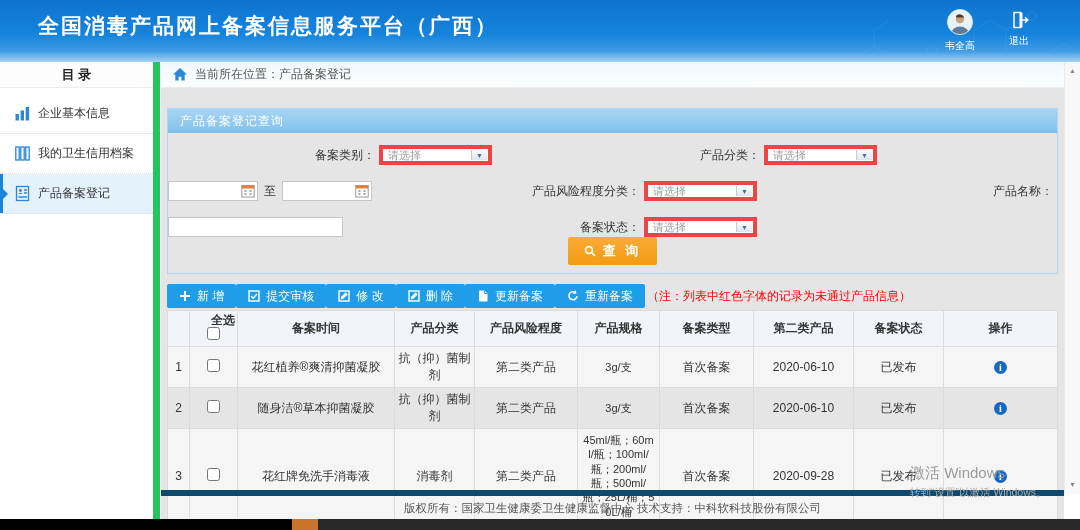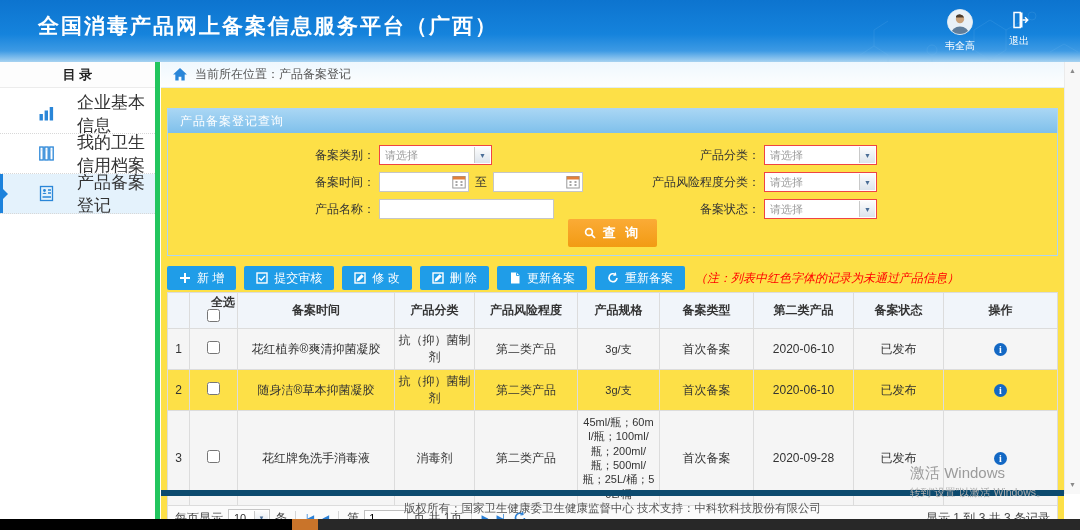--- a/index.html
+++ b/index.html
@@ -12,59 +12,59 @@
     background:linear-gradient(180deg,#0d74cf 0%,#1583dc 55%,#3d9ae4 82%,#a8d3f1 100%);overflow:hidden;}
   .deco{position:absolute;right:0;top:0;opacity:.35;}
   .app-title{position:absolute;left:38px;top:12px;font-size:21px;font-weight:bold;color:#fff;letter-spacing:2px;white-space:nowrap;}
   .user-box{position:absolute;left:938px;top:9px;width:44px;text-align:center;cursor:pointer;}
   .avatar{display:inline-block;width:26px;height:26px;border-radius:50%;background:#eef4f8;overflow:hidden;border:1px solid #d6e6f2;}
   .user-name{display:block;color:#fff;font-size:10px;margin-top:1px;white-space:nowrap;}
   .logout-box{position:absolute;left:999px;top:10px;width:40px;text-align:center;cursor:pointer;}
   .logout-label{display:block;color:#fff;font-size:10px;margin-top:1px;}
 
   
-  .sidebar{position:absolute;top:62px;left:0;width:160px;height:457px;background:#fff;border-right:5px solid #22c55e;}
+  .sidebar{position:absolute;top:62px;left:0;width:160px;height:457px;background:#fff;border-right:7px solid #22c55e;}
   .sidebar-title{height:26px;line-height:26px;text-align:center;font-weight:bold;font-size:13px;color:#222;border-bottom:1px solid #ececec;background:#fdfdfd;}
   .menu{padding-top:6px;}
-  .menu-item{position:relative;height:40px;display:flex;align-items:center;padding-left:38px;gap:22px;border-bottom:1px dotted #d8d8d8;cursor:pointer;font-size:17px;color:#333;}
+  .menu-item{position:relative;height:40px;display:flex;align-items:center;padding-left:14px;gap:7px;border-bottom:1px dotted #d8d8d8;cursor:pointer;font-size:12px;color:#333;}
   .menu-item .mi-icon{width:17px;height:17px;display:inline-flex;}
   .menu-item.active{background:#e4f2fc;}
   .menu-item.active::before{content:"";position:absolute;left:0;top:0;bottom:0;width:3px;background:#1c82dc;}
   .menu-item.active::after{content:"";position:absolute;left:3px;top:50%;margin-top:-5px;border-left:5px solid #1c82dc;border-top:5px solid transparent;border-bottom:5px solid transparent;}
 
   
-  .main{position:absolute;top:62px;left:161px;width:903px;height:457px;background:#fde047;}
+  .main{position:absolute;top:62px;left:161px;width:903px;height:457px;background:#e5e5e5;}
   .breadcrumb{height:26px;display:flex;align-items:center;gap:8px;padding-left:12px;
     background:linear-gradient(180deg,#eff8fe,#fdfefe);border-bottom:1px solid #e0edf6;font-size:12px;color:#555;}
   .content{padding:20px 6px 0 6px;}
 
   
   .panel{border:1px solid #aed5f1;}
   .panel-header{height:24px;line-height:24px;background:linear-gradient(180deg,#a9d6f4,#7fc0eb);color:#fff;font-weight:normal;font-size:12px;padding-left:12px;letter-spacing:1px;}
   .panel-body{padding:12px 0 8px 0;}
-  .form-grid{display:grid;grid-template-columns:211px 265px 120px 1fr;row-gap:7px;align-items:center;}
+  .form-grid{display:grid;grid-template-columns:211px 265px 120px 1fr;row-gap:16px;align-items:center;}
   .flabel{text-align:right;color:#333;font-size:12px;padding-right:4px;white-space:nowrap;}
-  .sel{position:relative;width:113px;height:20px;border:1px solid #ef4444;background:#fff;display:inline-flex;align-items:center;padding-left:5px;color:#9a9a9a;font-size:11px;cursor:pointer;}
+  .sel{position:relative;width:113px;height:20px;border:4px solid #ef4444;background:#fff;display:inline-flex;align-items:center;padding-left:5px;color:#9a9a9a;font-size:11px;cursor:pointer;}
   .sel .arr{position:absolute;right:1px;top:1px;bottom:1px;width:16px;background:linear-gradient(180deg,#fdfdfd,#dde4ec);border-left:1px solid #c9c9c9;display:flex;align-items:center;justify-content:center;}
   .sel .arr::before{content:"▼";font-size:7px;color:#4a6d96;}
   .txt{height:20px;border:1px solid #c6c6c6;font-size:11px;padding:0 4px;color:#333;outline:none;background:#fff;}
   .name-input{width:175px;}
   .date-range{display:inline-flex;align-items:center;gap:6px;}
   .date-wrap{position:relative;display:inline-block;}
   .date-input{width:90px;padding-right:20px;}
   .cal-btn{position:absolute;right:3px;top:3px;width:14px;height:14px;cursor:pointer;display:inline-flex;}
   .sep{font-size:12px;color:#333;}
   .query-row{text-align:center;margin-top:0;}
   .btn-query{display:inline-flex;align-items:center;gap:7px;background:linear-gradient(180deg,#fbab36,#f29b13);color:#fff;font-weight:bold;font-size:13px;border:none;padding:5px 16px;border-radius:2px;cursor:pointer;letter-spacing:3px;}
 
   
-  .toolbar{display:flex;align-items:center;gap:8px;margin-top:10px;}
+  .toolbar{display:flex;align-items:center;margin-top:10px;}
   .btn-blue{display:inline-flex;align-items:center;gap:6px;background:#1f9de8;color:#fff;font-size:12px;border:none;height:24px;padding:0 12px;border-radius:2px;cursor:pointer;white-space:nowrap;}
   .bi{display:inline-flex;width:12px;height:12px;}
-  .toolbar-note{color:#ff0000;font-size:12px;margin-left:2px;white-space:nowrap;font-style:italic;}
+  .toolbar-note{color:#ff0000;font-size:12px;margin-left:2px;white-space:nowrap;}
 
   
   .grid-table{width:100%;border-collapse:collapse;margin-top:2px;table-layout:fixed;}
   .grid-table th,.grid-table td{border:1px solid #dcdcdc;text-align:center;font-size:12px;padding:3px 2px;word-break:break-all;vertical-align:middle;}
   .grid-table th{background:#f1f5fa;font-weight:bold;color:#333;height:34px;}
   .grid-table td{height:25px;color:#333;}
   .grid-table td.spec{font-size:11px;line-height:1.3;padding:4px 3px;}
   tr.odd td{background:#f5f5f5;}
   .sa-label{display:block;line-height:1.1;text-align:right;}
   .info-icon{display:inline-block;width:13px;height:13px;border-radius:50%;background:#1368c4;color:#fff;cursor:pointer;}
@@ -201,21 +201,20 @@
             <div><span class="sel">
                   <span>请选择</span>
                   <span class="arr"></span>
                 </span></div>
             <label class="flabel">产品分类：</label>
             <div><span class="sel">
                   <span>请选择</span>
                   <span class="arr"></span>
                 </span></div>
 
-            <label class="flabel">备案时间：</label>
             <div class="date-range">
               <span class="date-wrap">
                 <input class="txt date-input" style="">
                 <span class="cal-btn">
                   <svg width="14" height="14" viewBox="0 0 14 14">
                       <rect x="0.8" y="1.5" width="12.4" height="11.5" fill="#fff" stroke="#999" stroke-width="1"></rect>
                       <rect x="0.8" y="1.5" width="12.4" height="3" fill="#e2803a"></rect>
                       <path d="M3.5 7 h2 M8.5 7 h2 M3.5 10 h2 M8.5 10 h2" stroke="#888" stroke-width="1.3"></path>
                     </svg>
                 </span>

